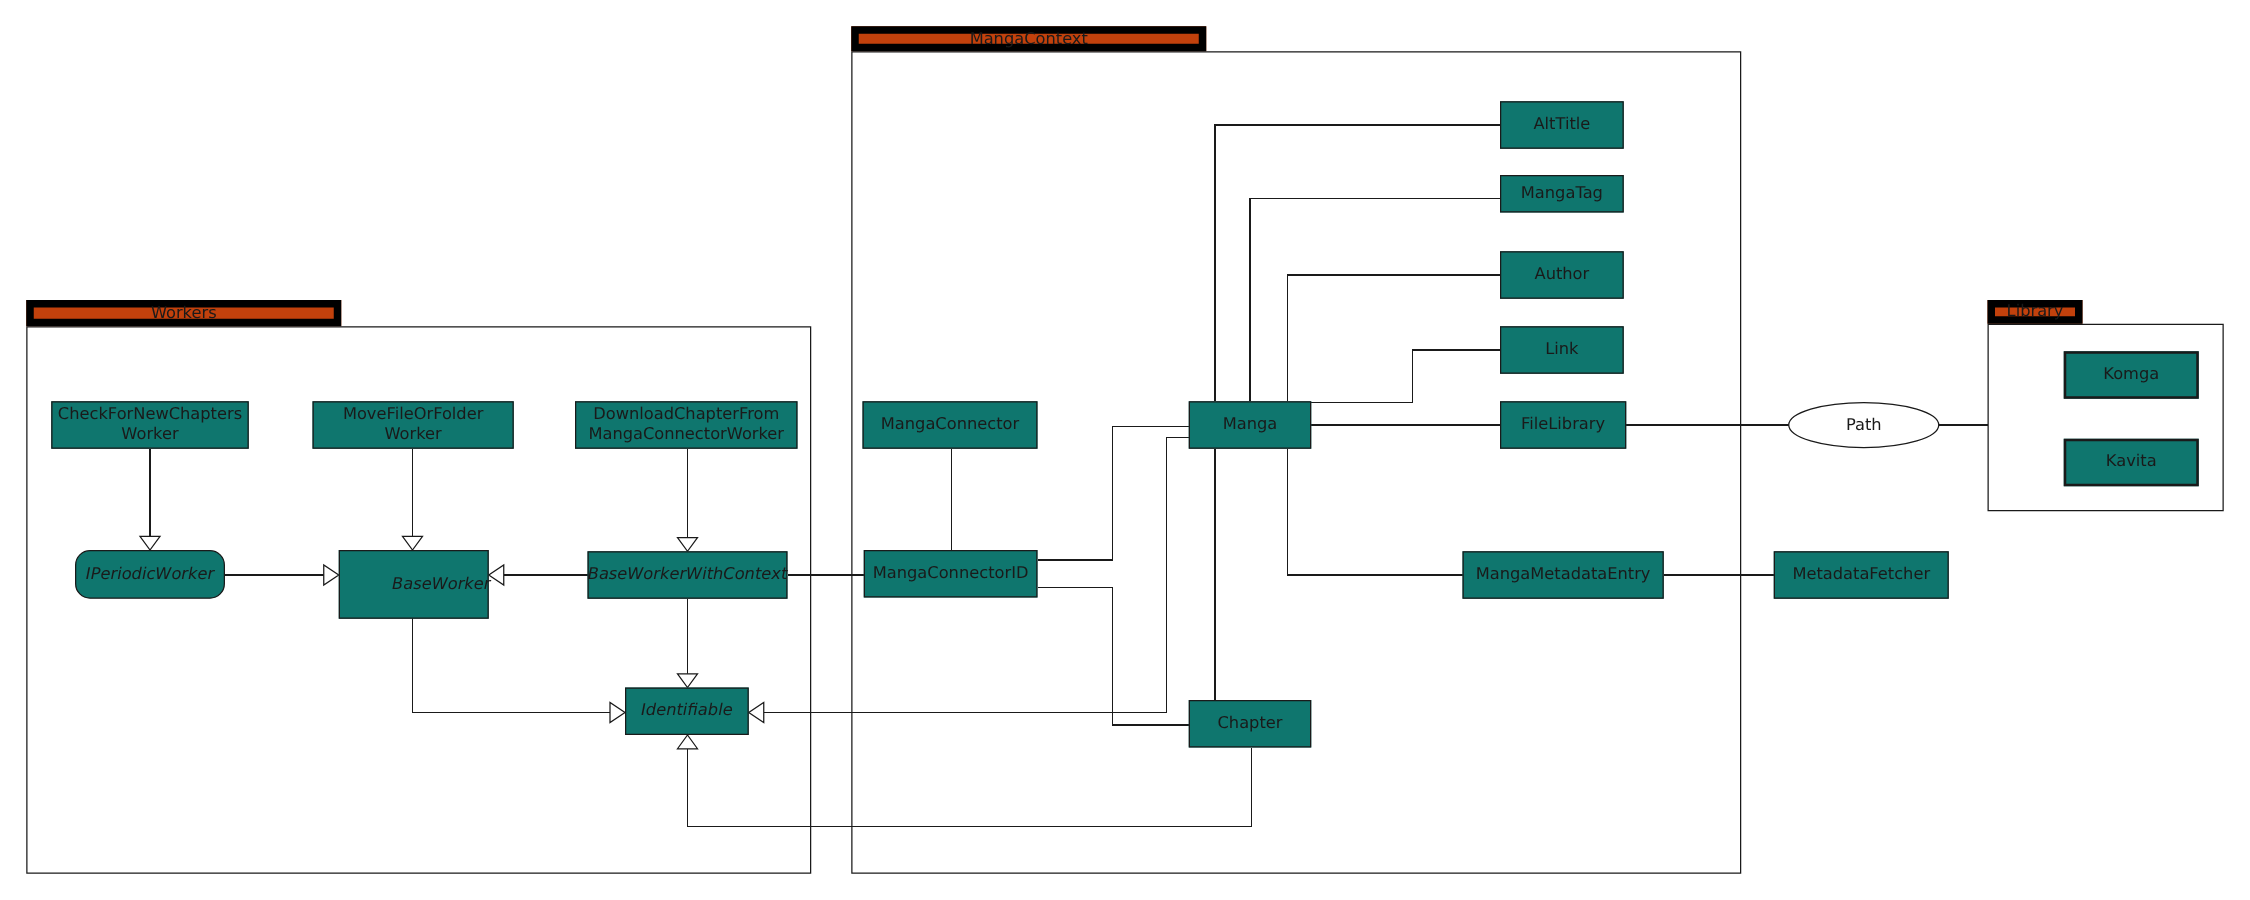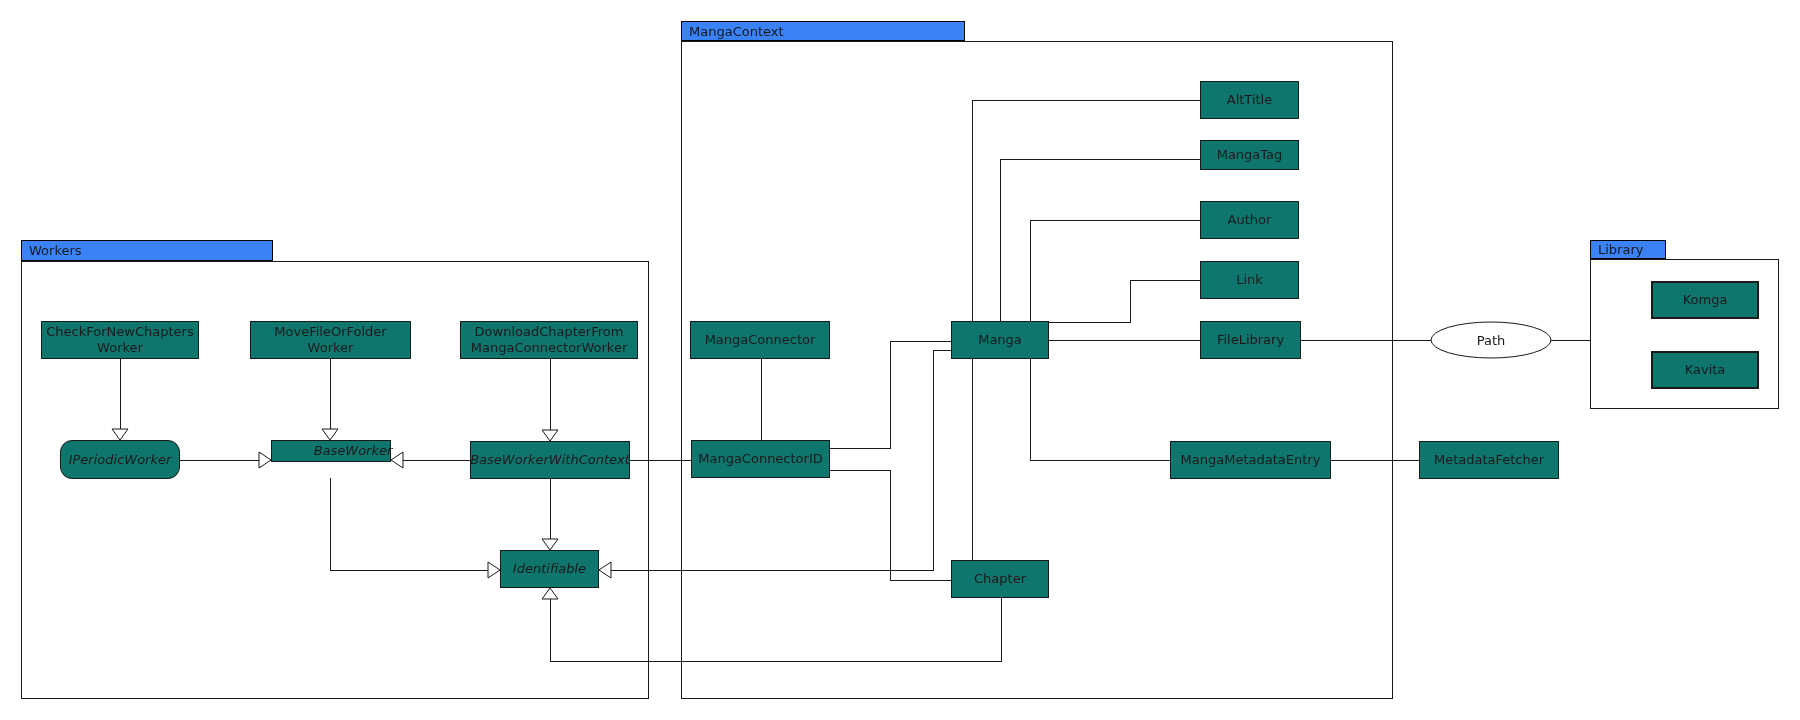--- a/index.html
+++ b/index.html
@@ -9,26 +9,27 @@
     height: 720px;
     background: #ffffff;
     font-family: "DejaVu Sans", "Liberation Sans", sans-serif;
     font-size: 13px;
     color: #1a1a1a;
     overflow: hidden;
   }
   .pkg-tab {
     position: absolute;
     box-sizing: border-box;
-    border: 1px solid #000000;
-    background: #3b82f6;
+    border: 6px solid #000000;
+    background: #c2410c;
     display: flex;
     align-items: center;
     padding: 0 7px;
     z-index: 1;
+    justify-content: center;
   }
   .pkg-body {
     position: absolute;
     box-sizing: border-box;
     border: 1px solid #1a1a1a;
     background: transparent;
     z-index: 1;
   }
   svg.wires {
     position: absolute;
@@ -120,21 +121,21 @@
     <ellipse cx="1491" cy="340" rx="60" ry="18" stroke="#1a1a1a" stroke-width="1" fill="#ffffff"></ellipse>
   </svg>
 
   <div class="node" style="left:41px; top:321px; width:158px; height:38px;">CheckForNewChapters
 Worker</div>
   <div class="node" style="left:250px; top:321px; width:161px; height:38px;">MoveFileOrFolder
 Worker</div>
   <div class="node" style="left:460px; top:321px; width:178px; height:38px;">DownloadChapterFrom
 MangaConnectorWorker</div>
   <div class="node italic" style="left:60px; top:440px; width:120px; height:39px;border-radius:12px;">IPeriodicWorker</div>
-  <div class="node italic" style="left:271px; top:440px; width:120px; height:22px;padding-left:44px;">BaseWorker</div>
+  <div class="node italic" style="left:271px; top:440px; width:120px; height:55px;padding-left:44px;">BaseWorker</div>
   <div class="node italic" style="left:470px; top:441px; width:160px; height:38px;">BaseWorkerWithContext</div>
   <div class="node italic" style="left:500px; top:550px; width:99px; height:38px;">Identifiable</div>
 
   <div class="node" style="left:690px; top:321px; width:140px; height:38px;">MangaConnector</div>
   <div class="node" style="left:691px; top:440px; width:139px; height:38px;">MangaConnectorID</div>
   <div class="node" style="left:951px; top:321px; width:98px; height:38px;">Manga</div>
   <div class="node" style="left:951px; top:560px; width:98px; height:38px;">Chapter</div>
   <div class="node" style="left:1200px; top:81px; width:99px; height:38px;">AltTitle</div>
   <div class="node" style="left:1200px; top:140px; width:99px; height:30px;">MangaTag</div>
   <div class="node" style="left:1200px; top:201px; width:99px; height:38px;text-align:center;">Author</div>

